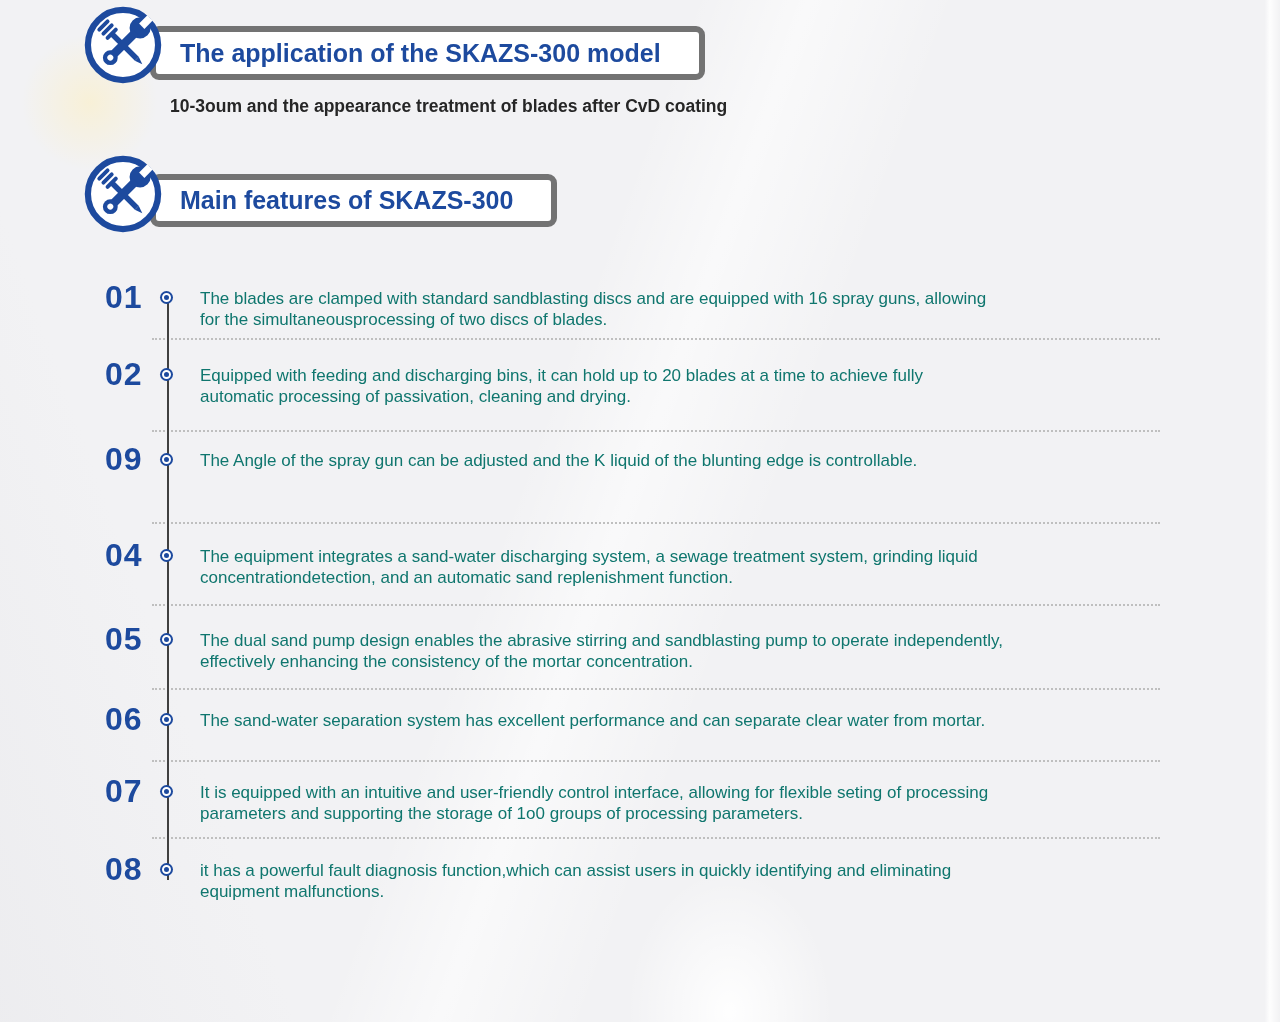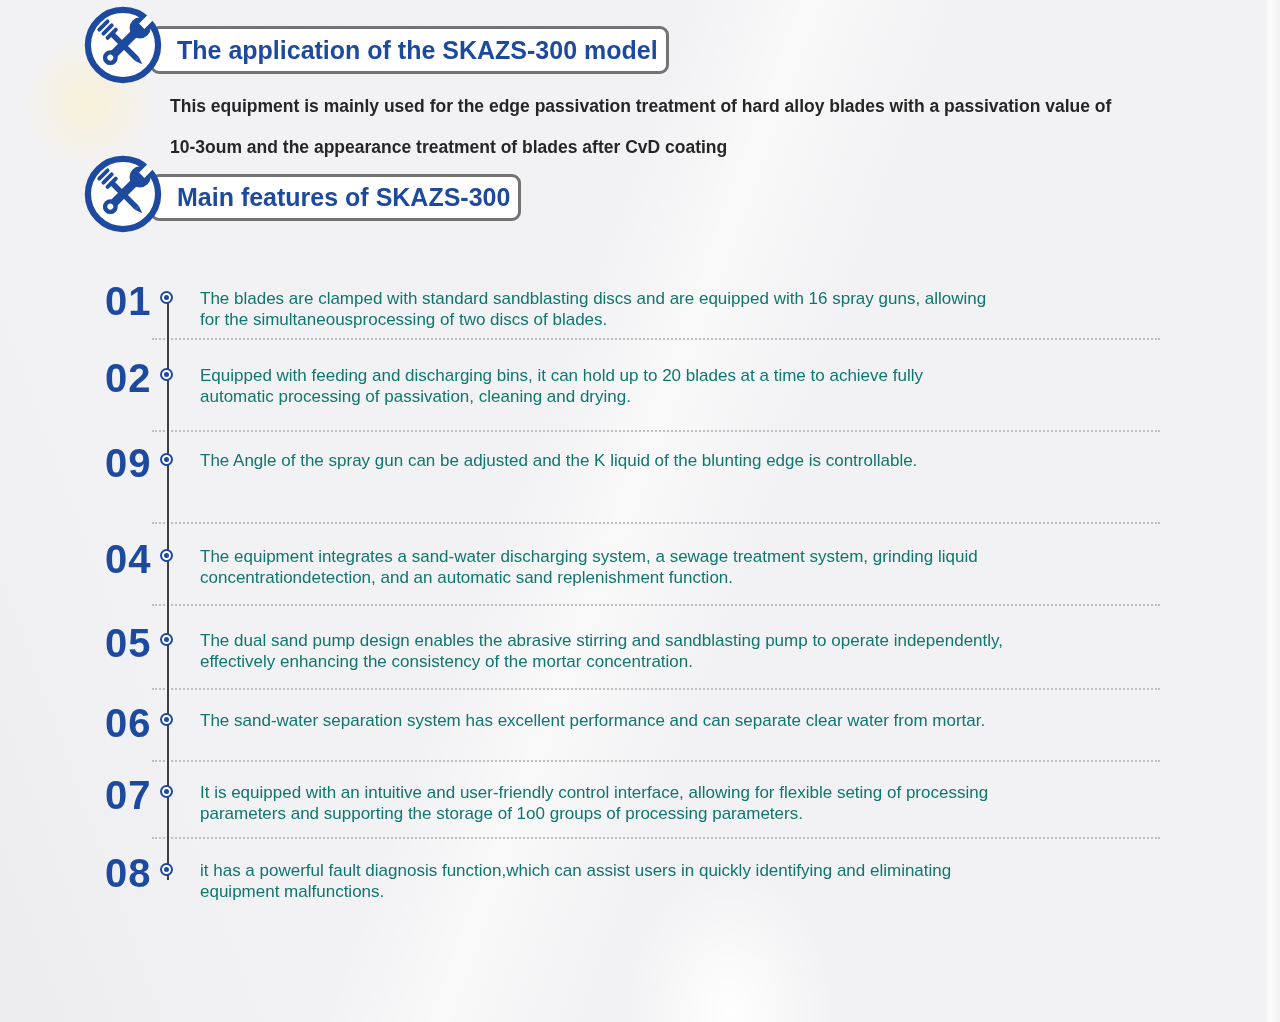--- a/index.html
+++ b/index.html
@@ -16,22 +16,22 @@
       radial-gradient(ellipse at 57% 99%, rgba(255,255,255,0.95), rgba(255,255,255,0) 10%),
       linear-gradient(110deg, rgba(255,255,255,0) 42%, rgba(255,255,255,0.55) 49%, rgba(255,255,255,0) 58%),
       linear-gradient(70deg, rgba(233,233,236,0.6) 0%, rgba(233,233,236,0) 18%),
       linear-gradient(to right, rgba(255,255,255,0) 98.8%, rgba(255,255,255,0.9) 99.2%, rgba(255,255,255,0) 100%);
   }
   .content{position:relative;z-index:1;}
 
   
   .hdr-box{
     position:absolute;height:42px;line-height:42px;
-    background:#ffffff;border:3px solid #737373;border-radius:9px;
-    padding:0 8px 0 24px;
+    background:#ffffff;border:6px solid #737373;border-radius:9px;
+    padding:0 38px 0 24px;
     color:#1d4a9e;font-size:25px;font-weight:bold;white-space:nowrap;
   }
   .hdr-icon{
     position:absolute;width:78px;height:78px;z-index:2;
   }
   .hdr-icon svg{display:block;width:100%;height:100%;}
 
   #app-icon{left:84px;top:6px;}
   #app-box{left:150px;top:26px;}
   #feat-icon{left:84px;top:155px;}
@@ -43,21 +43,21 @@
     font-size:17.5px;font-weight:bold;color:#262626;line-height:41px;
   }
   .intro .line{white-space:nowrap;}
 
   
   .features{position:absolute;left:105px;top:288px;width:1085px;}
   .vline{position:absolute;left:62px;top:8px;height:584px;width:2px;background:#404040;}
   .item{position:relative;padding-left:95px;min-height:40px;}
   .num{
     position:absolute;left:0;top:-7px;
-    font-size:40px;font-weight:bold;color:#1d4a9e;line-height:1;letter-spacing:1px;
+    font-size:32px;font-weight:bold;color:#1d4a9e;line-height:1;letter-spacing:1px;
   }
   .bullet{
     position:absolute;left:57px;top:5px;
     width:5px;height:5px;border-radius:50%;
     background:#1d4a9e;border:2px solid #ffffff;
     box-shadow:0 0 0 2px #1d4a9e;
   }
   .txt{font-size:17px;font-weight:normal;color:#0f766e;line-height:21px;}
   .txt .line{white-space:nowrap;}
   .txt .line:empty{display:none;}
@@ -83,21 +83,20 @@
         <rect x="45.2" y="1" width="9.6" height="15" fill="#ffffff"></rect>
         <rect x="44.5" y="27" width="11" height="44" fill="#1d4a9e"></rect>
         <circle cx="50" cy="73" r="9.5" fill="#1d4a9e"></circle>
         <circle cx="50" cy="73" r="3.8" fill="#ffffff"></circle>
       </g>
     </svg>
   </div>
   <div class="hdr-box" id="app-box">The application of the SKAZS-300 model</div>
 
   <div class="intro">
-    <div class="line">This equipment is mainly used for the edge passivation treatment of hard alloy blades with a passivation value of</div>
     <div class="line">10-3oum and the appearance treatment of blades after CvD coating</div>
   </div>
 
   <div class="hdr-icon" id="feat-icon">
     <svg viewBox="0 0 100 100">
       <circle cx="50" cy="50" r="45" fill="#ffffff" stroke="#1d4a9e" stroke-width="8"></circle>
       <g transform="rotate(-45 50 50)" fill="#1d4a9e">
         <rect x="40" y="12" width="20" height="5" rx="2.5"></rect>
         <rect x="40" y="19.5" width="20" height="5" rx="2.5"></rect>
         <rect x="40" y="27" width="20" height="5" rx="2.5"></rect>

